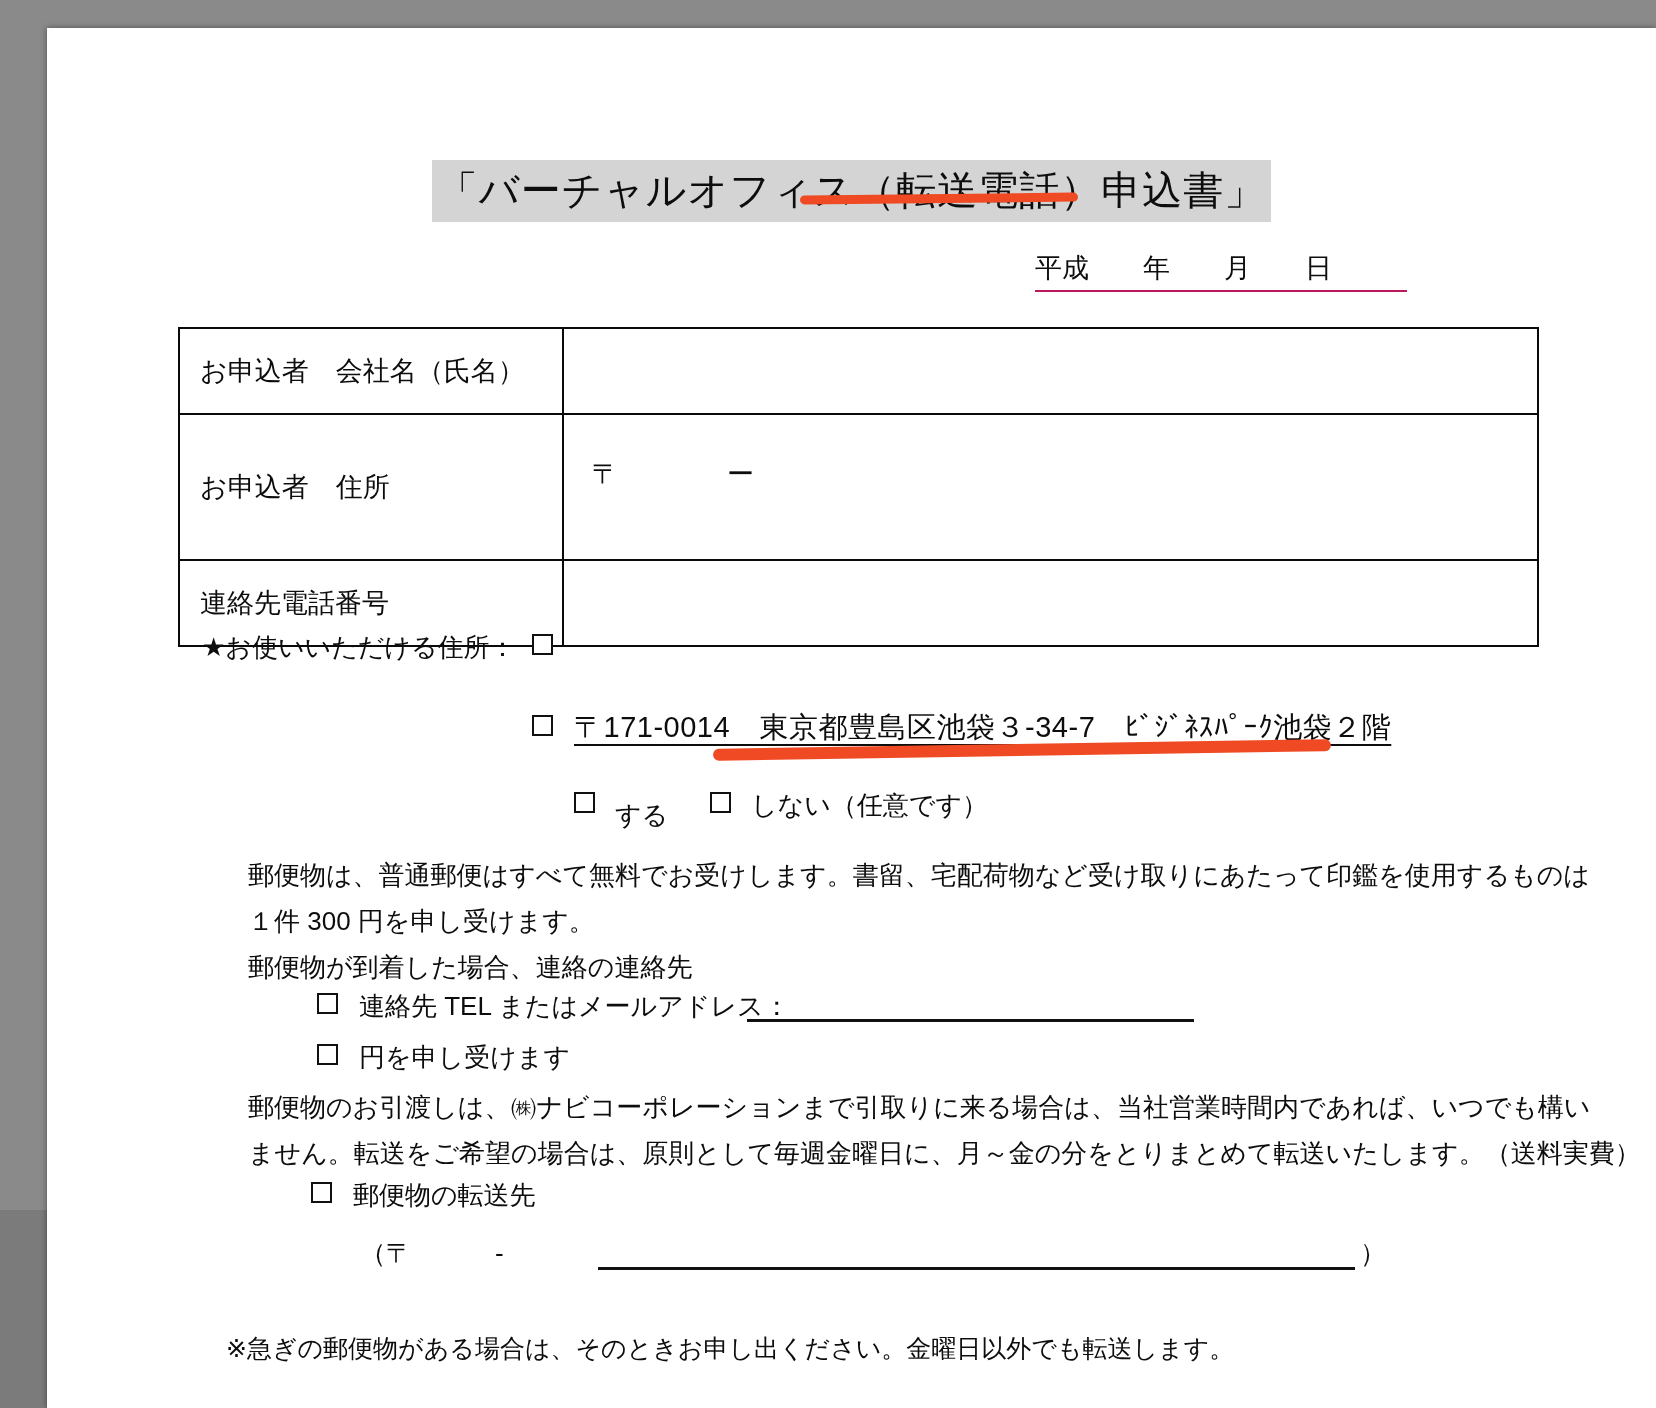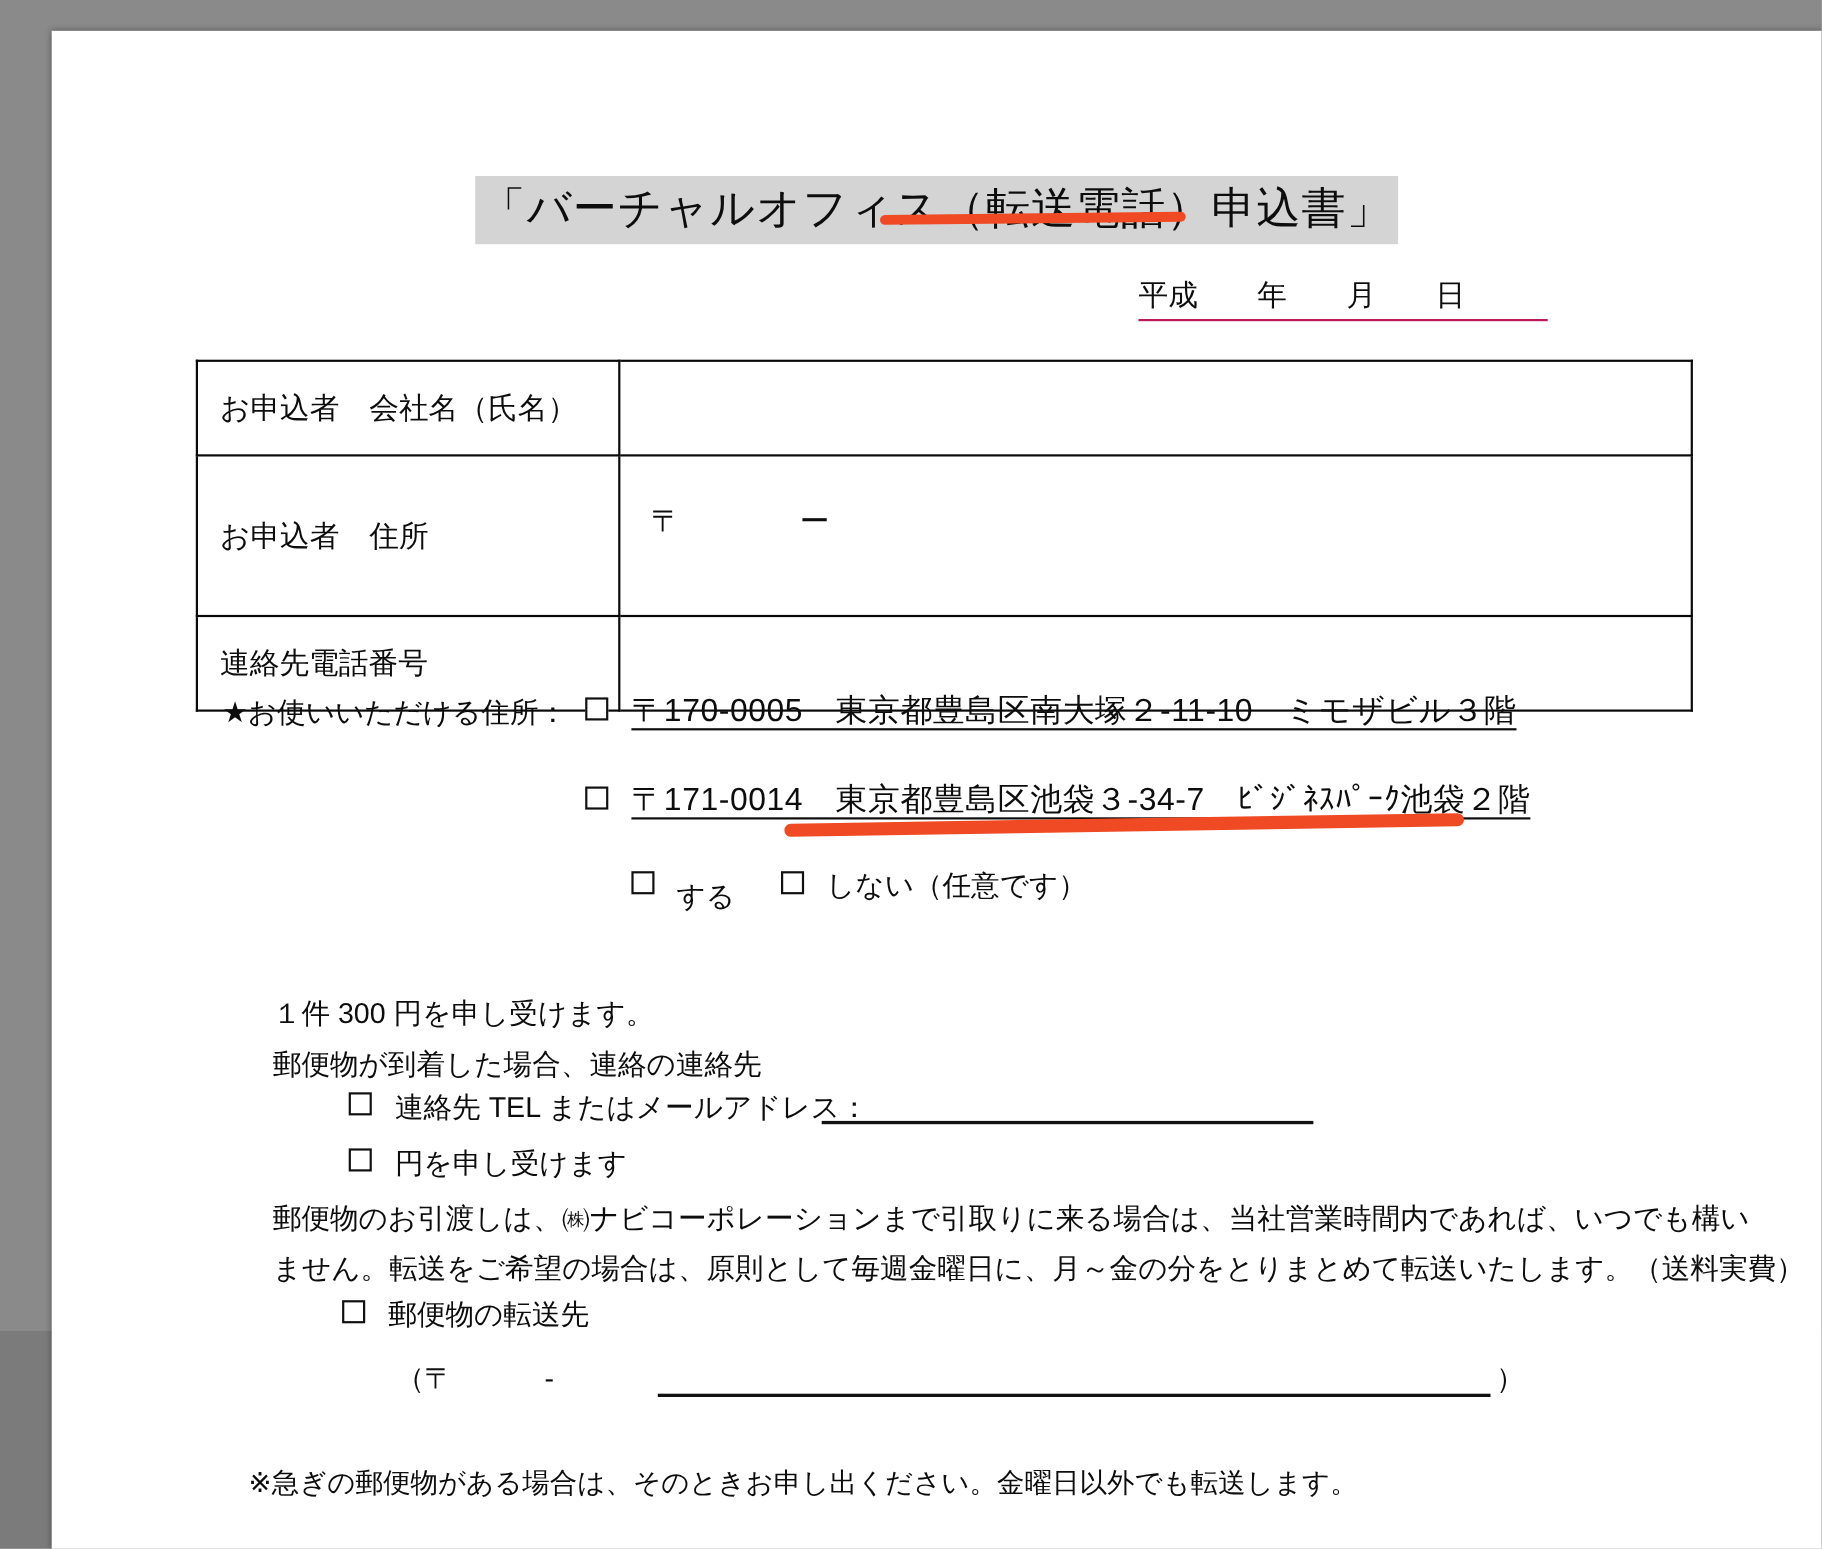--- a/index.html
+++ b/index.html
@@ -200,31 +200,31 @@
         </tr>
         <tr class="r3">
           <td class="label">連絡先電話番号</td>
           <td class="value"></td>
         </tr>
       </tbody>
         </table>
 
       <div class="line" style="left:155px; top:602px;">★お使いいただける住所：</div>
       <span class="cb" style="position:absolute; left:483px; top:606px;"></span>
-      <div class="line addr-big ul-text" style="left:527px; top:601px;">〒170-0005　東京都豊島区南大塚２-11-10　ミモザビル３階</div>
 
       <span class="cb" style="position:absolute; left:483px; top:687px;"></span>
       <div class="line addr-big ul-text" style="left:527px; top:682px;">〒171-0014　東京都豊島区池袋３-34-7　ﾋﾞｼﾞﾈｽﾊﾟｰｸ池袋２階</div>
       <div class="marker m2"></div>
 
       <span class="cb" style="position:absolute; left:525px; top:764px;"></span>
       <div class="line" style="left:568px; top:760px;margin-top:10px;">する</div>
       <span class="cb" style="position:absolute; left:661px; top:764px;"></span>
       <div class="line" style="left:704px; top:760px;">しない（任意です）</div>
 
+      <div class="paragraph" style="left:201px; top:824px;">郵便物は、普通郵便はすべて無料でお受けします。書留、宅配荷物など受け取りにあたって印鑑を使用するものは</div>
       <div class="paragraph" style="left:201px; top:870px;">１件 300 円を申し受けます。</div>
       <div class="paragraph" style="left:201px; top:916px;">郵便物が到着した場合、連絡の連絡先</div>
 
       <span class="cb" style="position:absolute; left:268px; top:965px;"></span>
       <div class="line" style="left:312px; top:961px;">連絡先 TEL またはメールアドレス：</div>
       <div class="rule" style="left:700px; top:991px; width:447px;"></div>
 
       <span class="cb" style="position:absolute; left:268px; top:1016px;"></span>
       <div class="line" style="left:312px; top:1012px;">円を申し受けます</div>
 

